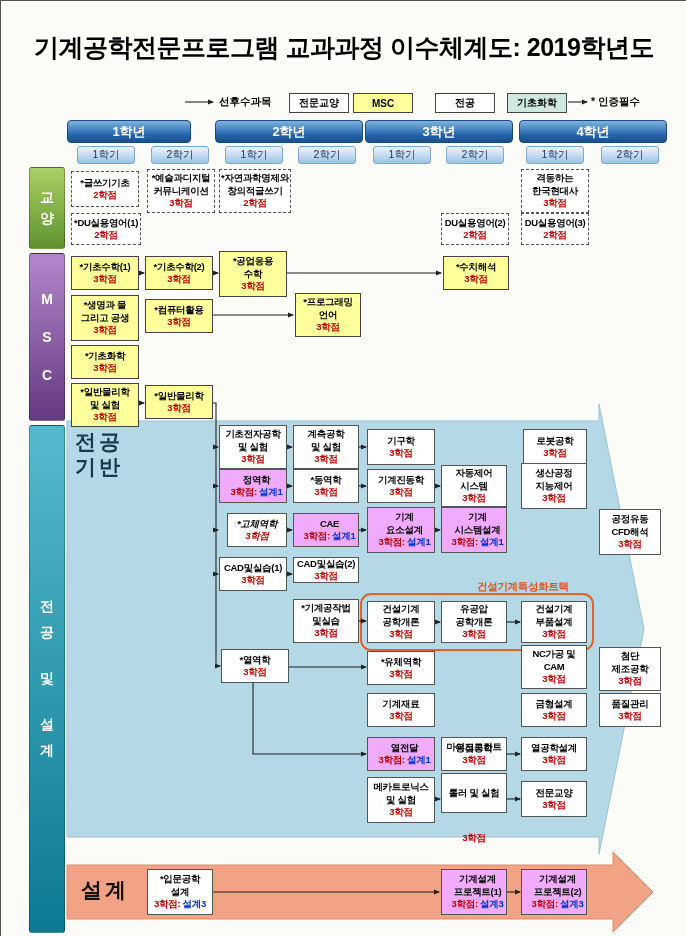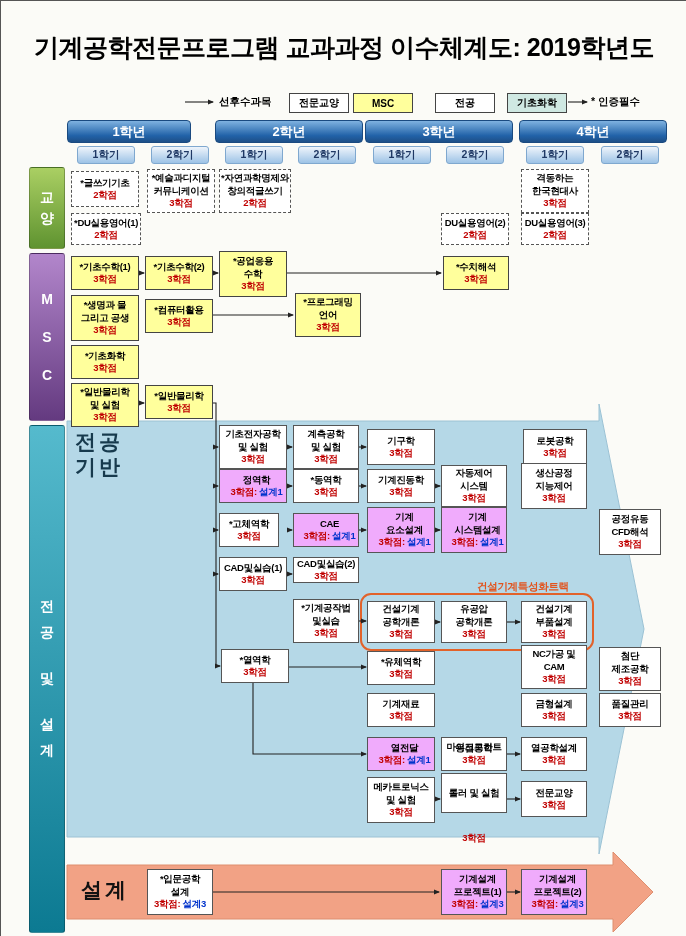--- a/index.html
+++ b/index.html
@@ -13,21 +13,21 @@
   .lg{position:absolute;top:92px;height:18px;width:58px;display:flex;align-items:center;justify-content:center;
       font-size:10px;font-weight:bold;z-index:4;border:1px solid #444;background:#fff;color:#000;}
   .lg-yellow{background:#ffff9c;}
   .lg-teal{background:#cfe8e2;}
   .year{position:absolute;top:119px;height:21px;border-radius:4px;z-index:4;
         background:linear-gradient(180deg,#7fb2e0 0%,#2162a8 70%,#1d4f87 100%);
         color:#fff;font-weight:bold;font-size:13px;display:flex;align-items:center;justify-content:center;
         border:1px solid #1a4a80;}
   .sem{position:absolute;top:145px;height:16px;width:56px;border-radius:3px;z-index:4;
        background:linear-gradient(180deg,#eef4fb 0%,#9dc3e6 100%);
-       color:#1f3864;font-weight:bold;font-size:10.5px;display:flex;align-items:center;justify-content:center;
+       color:#1f3864;font-weight:normal;font-size:10.5px;display:flex;align-items:center;justify-content:center;
        border:1px solid #7fa8cf;}
   .side{position:absolute;left:28px;width:34px;z-index:4;border-radius:3px;color:#fff;font-weight:bold;
         display:flex;flex-direction:column;align-items:center;justify-content:center;
         border:1px solid rgba(0,0,0,.25);text-align:center;}
   #side-ge{top:166px;height:80px;background:linear-gradient(180deg,#aacf63,#5f9330);font-size:14px;gap:3px;}
   #side-msc{top:252px;height:166px;background:linear-gradient(180deg,#b286cb,#643a80);font-size:14px;gap:22px;}
   #side-major{top:424px;height:506px;background:linear-gradient(180deg,#55bacd,#0c7a92);font-size:14px;gap:8px;}
   .side .gap{height:12px;}
   .box{position:absolute;display:flex;flex-direction:column;align-items:center;justify-content:center;
        text-align:center;line-height:1.3;box-sizing:border-box;}
@@ -248,21 +248,21 @@
       <div class="box v-white" style="left: 440px; top: 464px; width: 66px; height: 42px;">
         <div class="cname">자동제어</div>
         <div class="cname">시스템</div>
         <div class="ccredit">3학점</div>
       </div>
       <div class="box v-white" style="left: 520px; top: 462px; width: 66px; height: 46px;">
         <div class="cname">생산공정</div>
         <div class="cname">지능제어</div>
         <div class="ccredit">3학점</div>
       </div>
-      <div class="box v-white" style="left: 218px; top: 512px; width: 60px; height: 34px;">
+      <div class="box v-white" style="left: 226px; top: 512px; width: 60px; height: 34px; font-style: italic;">
         <div class="cname">*고체역학</div>
         <div class="ccredit">3학점</div>
       </div>
       <div class="box v-teal" style="left: 292px; top: 512px; width: 66px; height: 34px;">
         <div class="cname">CAE</div>
         <div class="ccredit">3학점: <span class="cdesign">설계1</span></div>
       </div>
       <div class="box v-teal" style="left: 366px; top: 506px; width: 68px; height: 46px;">
         <div class="cname">기계</div>
         <div class="cname">요소설계</div>

